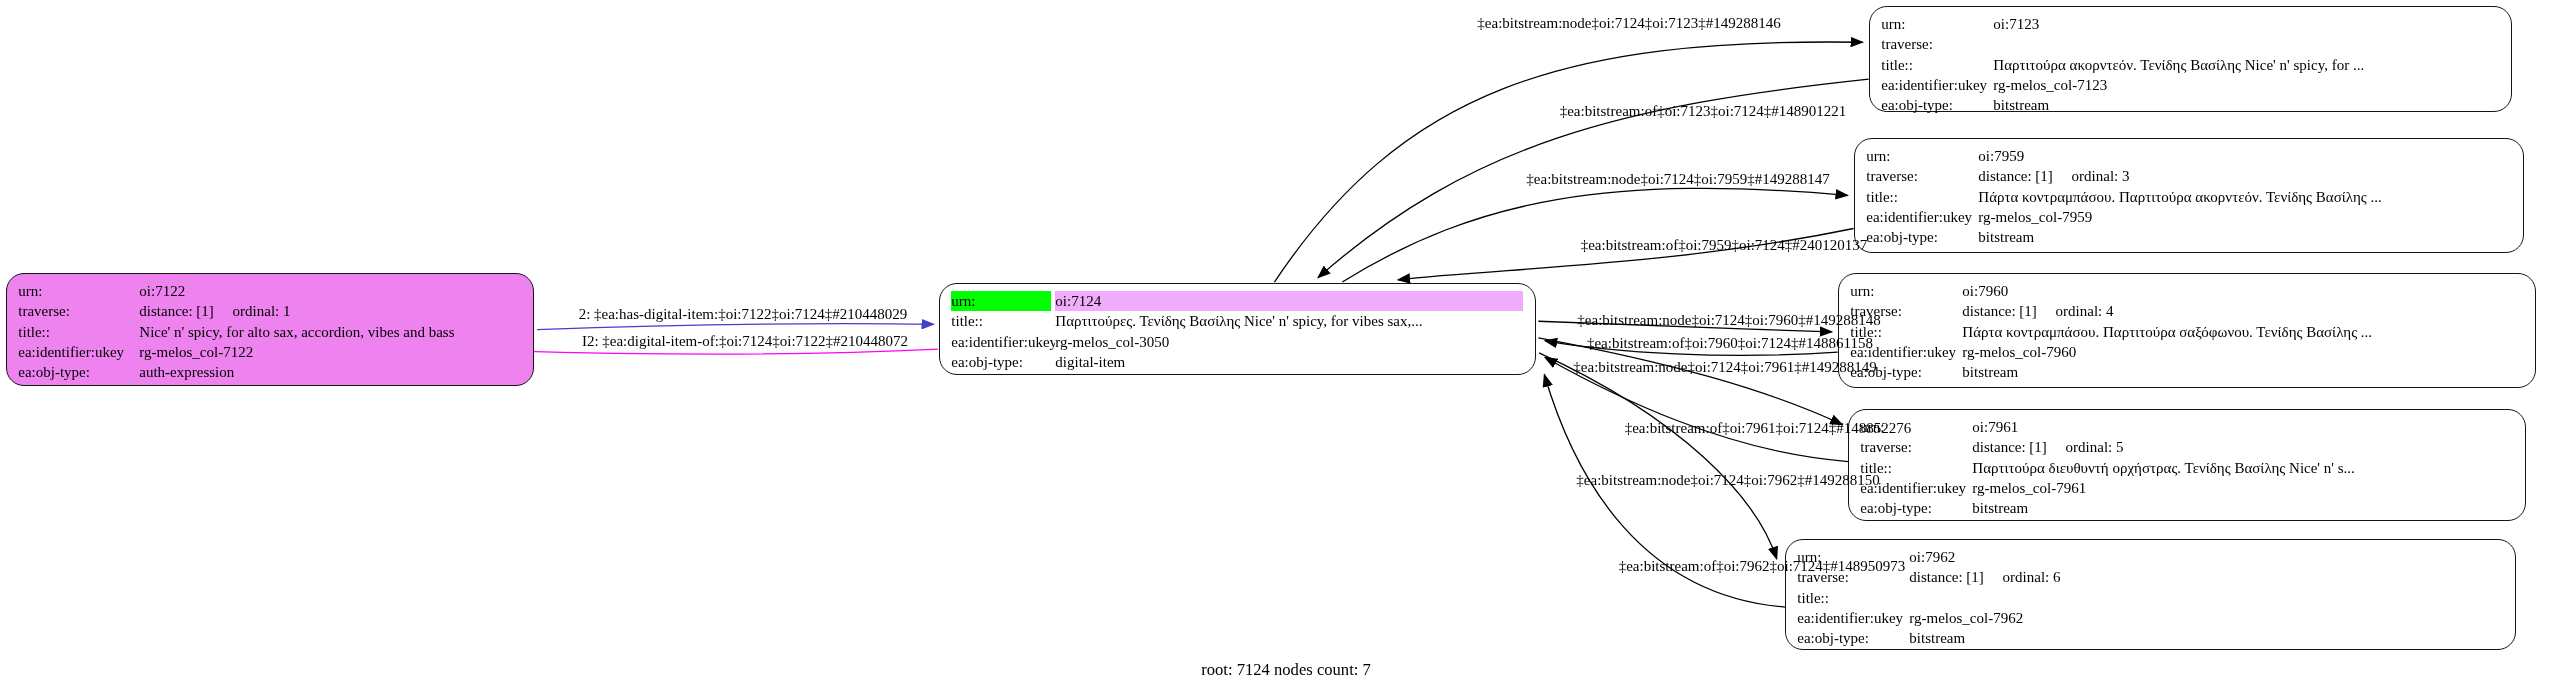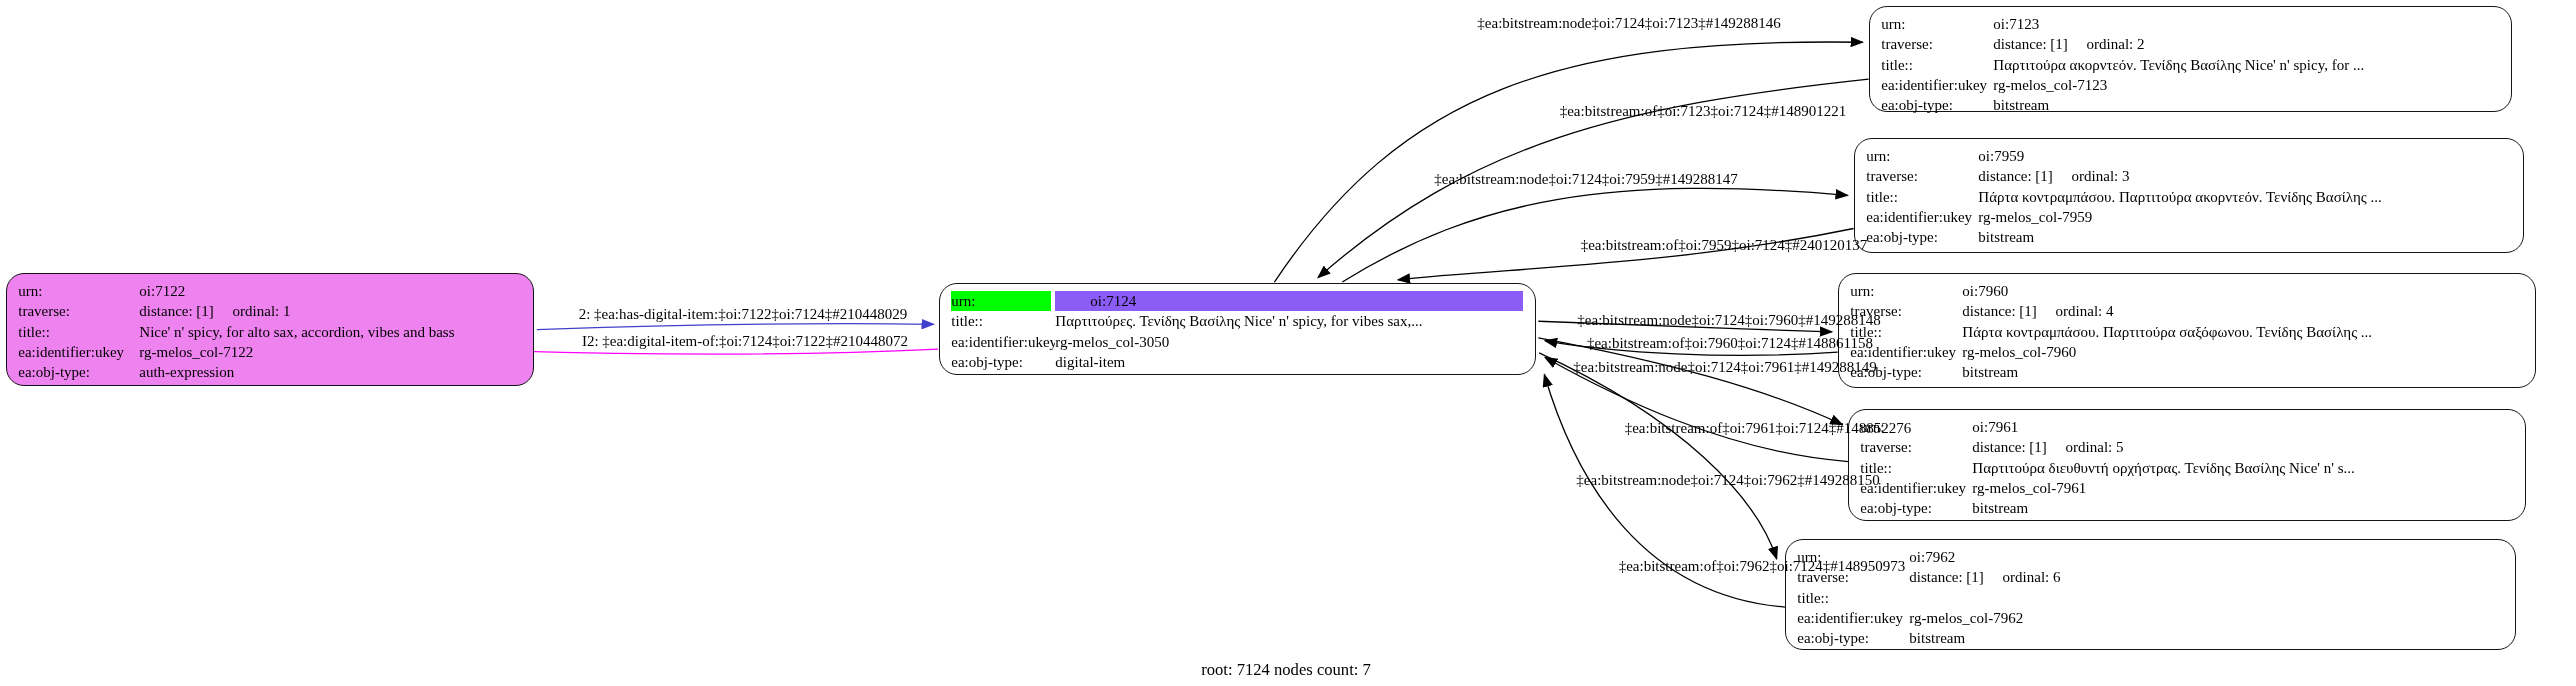--- a/index.html
+++ b/index.html
@@ -12,21 +12,21 @@
   .node{
     position:absolute;box-sizing:border-box;background:#fff;
     border:1.5px solid #141414;border-radius:18px;
     padding:6.8px 7.5px 0 11.3px;font-size:15px;line-height:20.4px;
   }
   .node.pink{background:#ee82ee;}
   .row{display:flex;white-space:nowrap;}
   .k{flex:none;width:var(--kw,112px);overflow:hidden;}
   .v{flex:1;overflow:hidden;}
   .row.hl .k{background:#00ff00;width:calc(var(--kw,112px) - 4.5px);margin-right:4.5px;}
-  .row.hl .v{background:#8b5cf6;margin-right:4.5px;padding-left:35px;}
+  .row.hl .v{background:#f0abfc;margin-right:4.5px;}
   .elabel{
     position:absolute;transform:translate(-50%,-50%);
     white-space:nowrap;font-size:15px;line-height:16.6px;
   }
   .caption{
     position:absolute;transform:translate(-50%,-50%);
     font-size:16.6px;white-space:nowrap;
   }
 </style>
 </head>
@@ -102,21 +102,20 @@
   </div>
 </div>
 
 <div class="node" style="left:1869px;top:6px;width:643px;height:106px;--kw:112px;">
   <div class="row">
     <span class="k">urn:</span>
     <span class="v">oi:7123</span>
   </div>
   <div class="row">
     <span class="k">traverse:</span>
-    <span class="v">distance: [1]&nbsp;&nbsp;&nbsp;&nbsp;&nbsp;ordinal: 2</span>
   </div>
   <div class="row">
     <span class="k">title::</span>
     <span class="v">Παρτιτούρα ακορντεόν. Τενίδης Βασίλης Nice' n' spicy, for ...</span>
   </div>
   <div class="row">
     <span class="k">ea:identifier:ukey</span>
     <span class="v">rg-melos_col-7123</span>
   </div>
   <div class="row">
@@ -213,21 +212,21 @@
   <div class="row">
     <span class="k">ea:obj-type:</span>
     <span class="v">bitstream</span>
   </div>
 </div>
 
 <div class="elabel" style="left:743px;top:314px;">2: ‡ea:has-digital-item:‡oi:7122‡oi:7124‡#210448029</div>
 <div class="elabel" style="left:745px;top:341px;">I2: ‡ea:digital-item-of:‡oi:7124‡oi:7122‡#210448072</div>
 <div class="elabel" style="left:1629px;top:22.6px;text-align:center;">‡ea:bitstream:node‡oi:7124‡oi:7123‡#149288146</div>
 <div class="elabel" style="left:1703px;top:111px;">‡ea:bitstream:of‡oi:7123‡oi:7124‡#148901221</div>
-<div class="elabel" style="left:1586px;top:179px;">‡ea:bitstream:node‡oi:7124‡oi:7959‡#149288147</div>
+<div class="elabel" style="left:1678px;top:179px;">‡ea:bitstream:node‡oi:7124‡oi:7959‡#149288147</div>
 <div class="elabel" style="left:1724px;top:245px;">‡ea:bitstream:of‡oi:7959‡oi:7124‡#240120137</div>
 <div class="elabel" style="left:1729px;top:320px;">‡ea:bitstream:node‡oi:7124‡oi:7960‡#149288148</div>
 <div class="elabel" style="left:1730px;top:343px;">‡ea:bitstream:of‡oi:7960‡oi:7124‡#148861158</div>
 <div class="elabel" style="left:1725px;top:367px;">‡ea:bitstream:node‡oi:7124‡oi:7961‡#149288149</div>
 <div class="elabel" style="left:1768px;top:428px;">‡ea:bitstream:of‡oi:7961‡oi:7124‡#148852276</div>
 <div class="elabel" style="left:1728px;top:480px;">‡ea:bitstream:node‡oi:7124‡oi:7962‡#149288150</div>
 <div class="elabel" style="left:1762px;top:566px;">‡ea:bitstream:of‡oi:7962‡oi:7124‡#148950973</div>
 
 <div class="caption" style="left:1286px;top:670px;">root: 7124 nodes count: 7</div>
 

